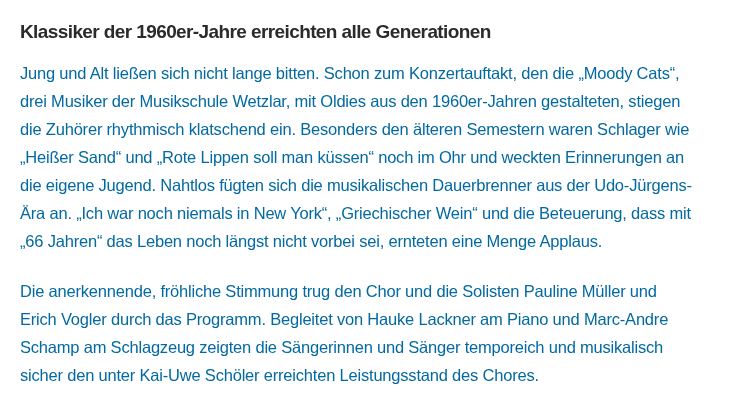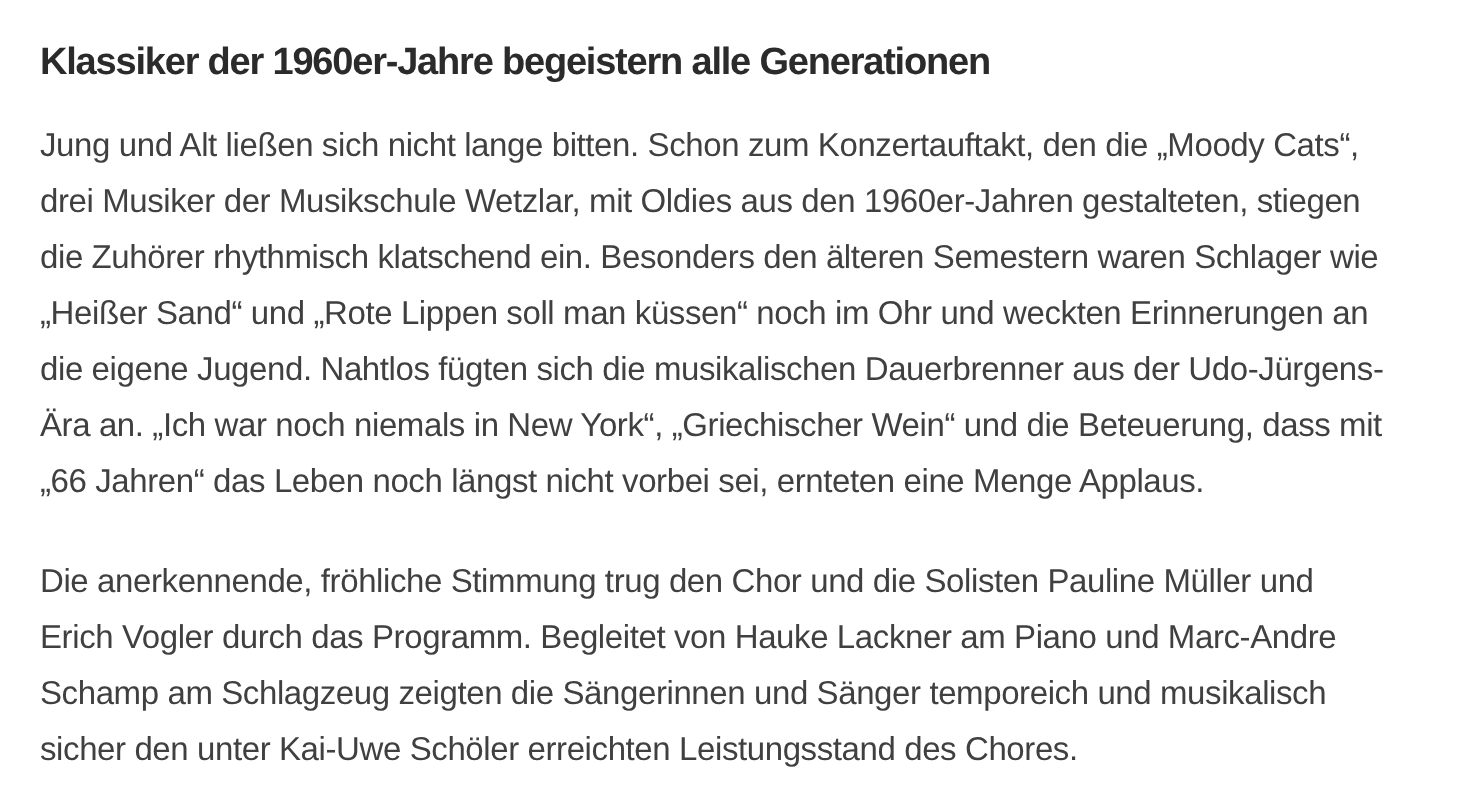--- a/index.html
+++ b/index.html
@@ -26,29 +26,29 @@
     font-weight: 700;
     letter-spacing: -0.6px;
     color: #2b2b2b;
   }
   .article-paragraph {
     margin: 0 0 22px 0;
     font-size: 16.5px;
     line-height: 28px;
     font-weight: 400;
     letter-spacing: -0.2px;
-    color: #404040;
+    color: #0369a1;
     white-space: pre-line; 
   }
 </style>
 </head>
 <body>
 
 <main class="article">
-  <h1 class="article-title">Klassiker der 1960er-Jahre begeistern alle Generationen</h1>
+  <h1 class="article-title">Klassiker der 1960er-Jahre erreichten alle Generationen</h1>
 
   <p class="article-paragraph">Jung und Alt ließen sich nicht lange bitten. Schon zum Konzertauftakt, den die „Moody Cats“,
 drei Musiker der Musikschule Wetzlar, mit Oldies aus den 1960er-Jahren gestalteten, stiegen
 die Zuhörer rhythmisch klatschend ein. Besonders den älteren Semestern waren Schlager wie
 „Heißer Sand“ und „Rote Lippen soll man küssen“ noch im Ohr und weckten Erinnerungen an
 die eigene Jugend. Nahtlos fügten sich die musikalischen Dauerbrenner aus der Udo-Jürgens-
 Ära an. „Ich war noch niemals in New York“, „Griechischer Wein“ und die Beteuerung, dass mit
 „66 Jahren“ das Leben noch längst nicht vorbei sei, ernteten eine Menge Applaus.</p>
 
   <p class="article-paragraph">Die anerkennende, fröhliche Stimmung trug den Chor und die Solisten Pauline Müller und

